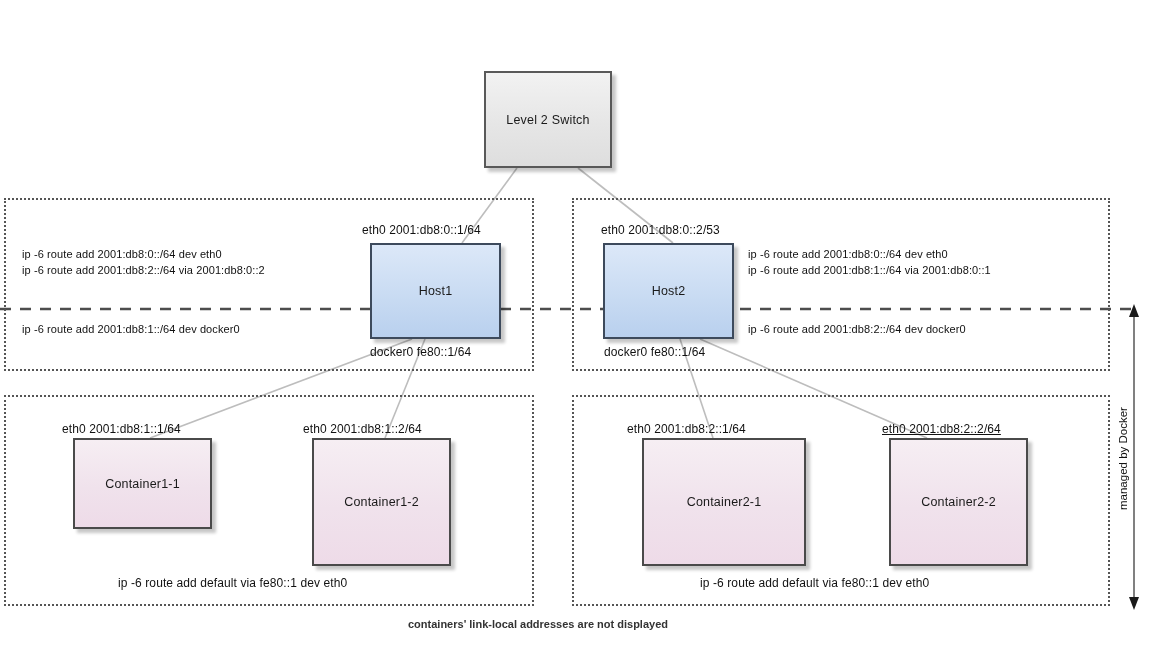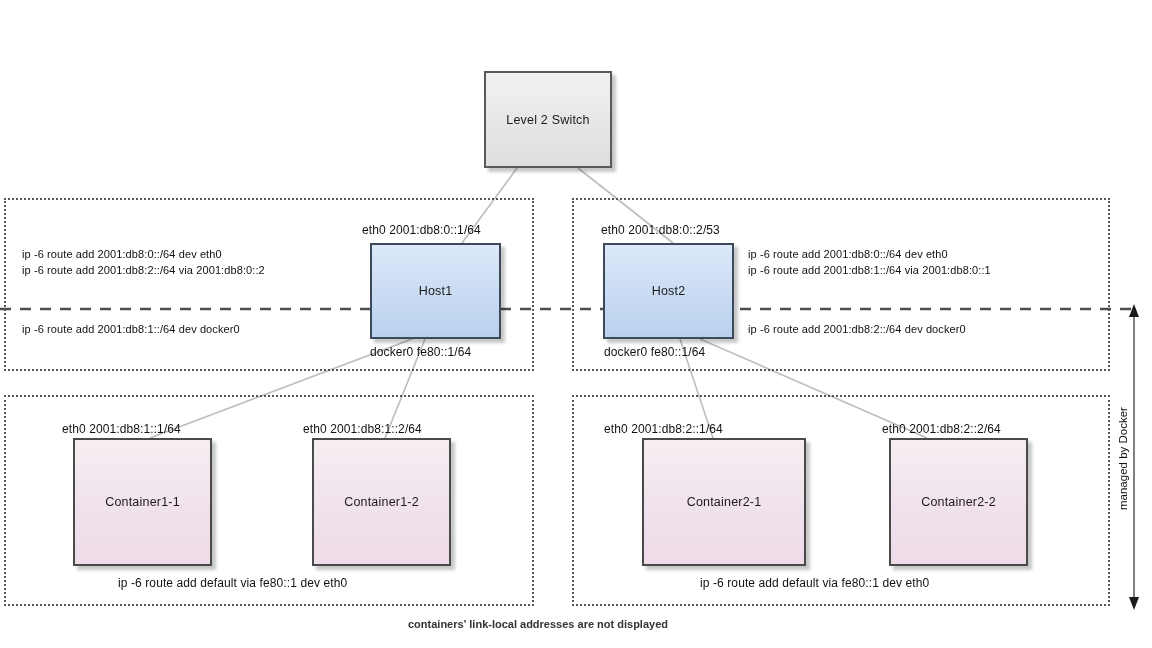--- a/index.html
+++ b/index.html
@@ -141,41 +141,41 @@
 
   <div class="lbl-cmd" style="left:748px; top:246px;">ip -6 route add 2001:db8:0::/64 dev eth0
 ip -6 route add 2001:db8:1::/64 via 2001:db8:0::1</div>
 
   <div class="lbl-cmd" style="left:748px; top:321px;">ip -6 route add 2001:db8:2::/64 dev docker0</div>
 
   <div class="group-box" style="left:4px; top:395px; width:530px; height:211px;"></div>
 
   <div class="lbl" style="left:62px; top:422px;">eth0 2001:db8:1::1/64</div>
 
-  <div class="node node-container" style="left:73px; top:438px; width:139px; height:128px;">
+  <div class="node node-container" style="left:73px; top:438px; width:139px; height:91px;">
     <span>Container1-1</span>
   </div>
 
   <div class="lbl" style="left:303px; top:422px;">eth0 2001:db8:1::2/64</div>
 
   <div class="node node-container" style="left:312px; top:438px; width:139px; height:128px;">
     <span>Container1-2</span>
   </div>
 
   <div class="lbl" style="left:118px; top:576px;">ip -6 route add default via fe80::1 dev eth0</div>
 
   <div class="group-box" style="left:572px; top:395px; width:538px; height:211px;"></div>
 
-  <div class="lbl" style="left:604px; top:422px;">eth0 2001:db8:2::1/64</div>
+  <div class="lbl" style="left:627px; top:422px;">eth0 2001:db8:2::1/64</div>
 
   <div class="node node-container" style="left:642px; top:438px; width:164px; height:128px;">
     <span>Container2-1</span>
   </div>
 
-  <div class="lbl" style="left:882px; top:422px;">eth0 2001:db8:2::2/64</div>
+  <div class="lbl" style="left:882px; top:422px;text-decoration:underline;">eth0 2001:db8:2::2/64</div>
 
   <div class="node node-container" style="left:889px; top:438px; width:139px; height:128px;">
     <span>Container2-2</span>
   </div>
 
   <div class="lbl" style="left:700px; top:576px;">ip -6 route add default via fe80::1 dev eth0</div>
 
   <div class="bracket-label" style="left:1117px; top:510px;">managed by Docker</div>
 
   <div class="caption" style="left:408px; top:618px;">containers' link-local addresses are not displayed</div>

